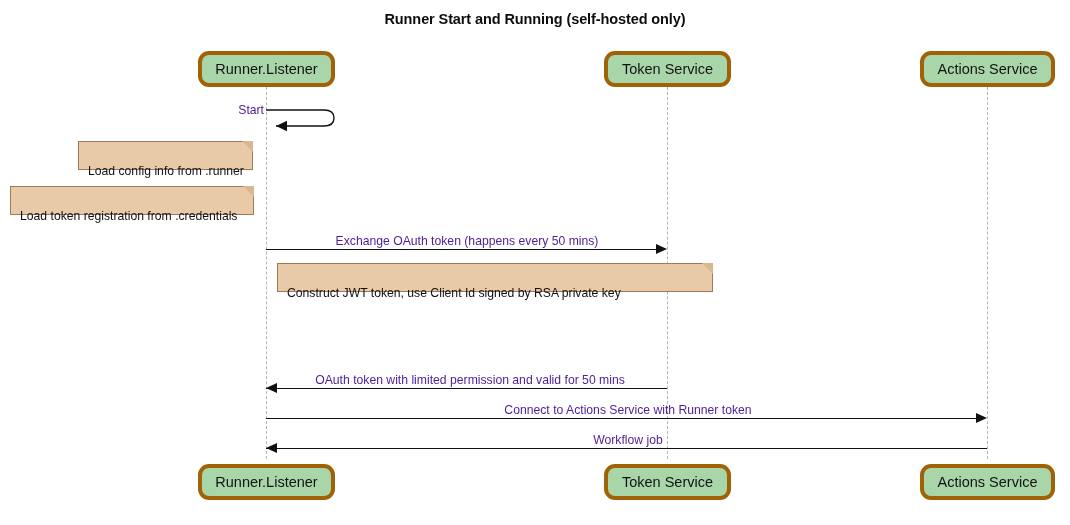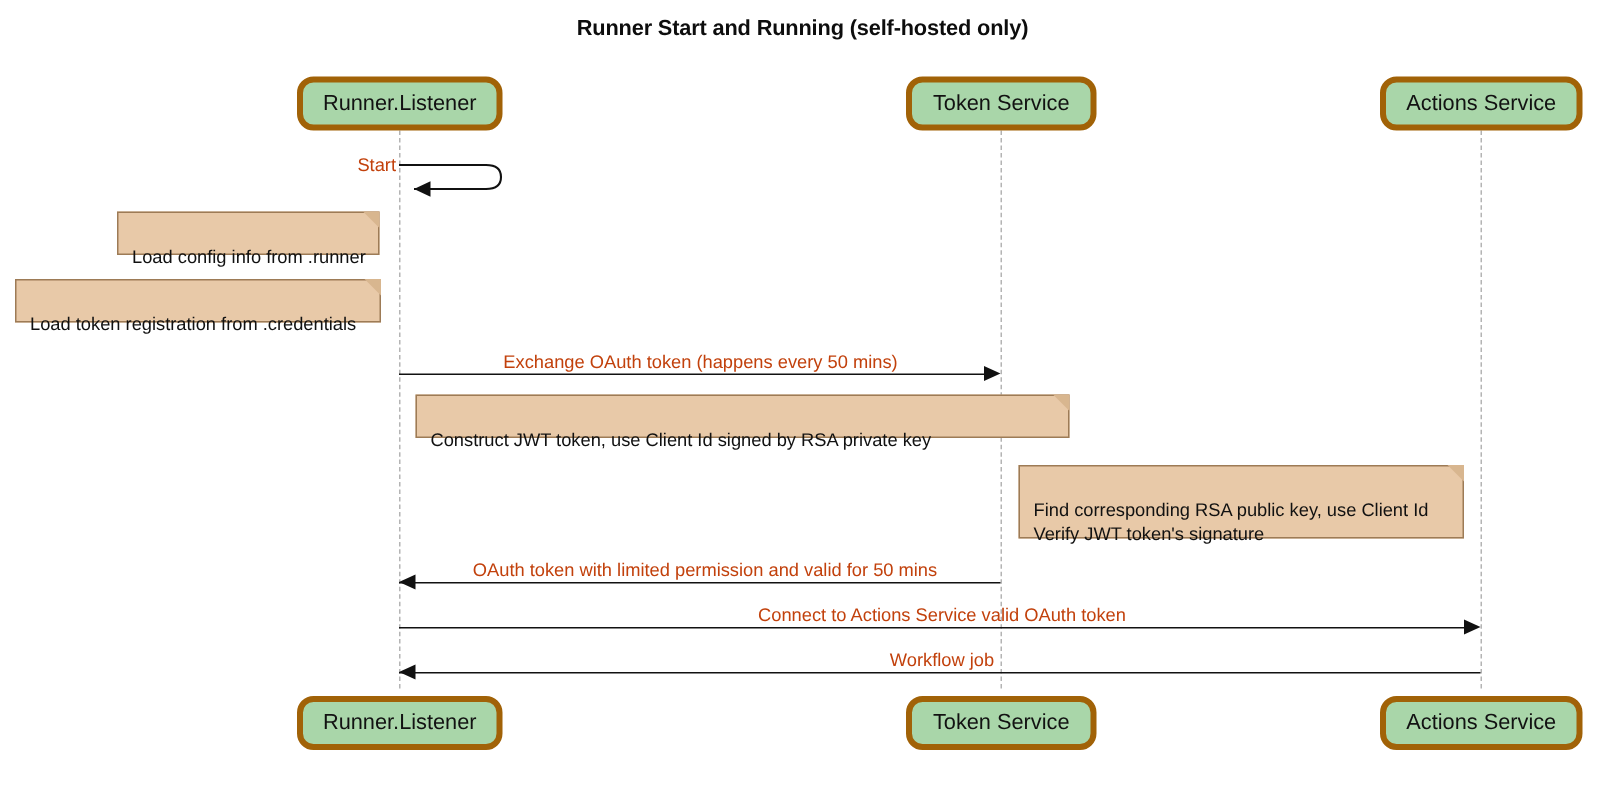--- a/index.html
+++ b/index.html
@@ -90,21 +90,21 @@
     border-left: 11px solid #111111;
   }
   .arrow-head.left {
     border-top: 5.5px solid transparent;
     border-bottom: 5.5px solid transparent;
     border-right: 11px solid #111111;
   }
   .msg-label {
     position: absolute;
     font-size: 12.2px;
-    color: #c2410c;
+    color: #4c1d95;
     white-space: nowrap;
     text-align: center;
   }
   .msg-label.centered {
     transform: translateX(-50%);
   }
   .msg-label.rightalign {
     text-align: right;
   }
   
@@ -153,31 +153,26 @@
 
   <div class="msg-label centered" style="left:467px; top:234px;">Exchange OAuth token (happens every 50 mins)</div>
   <div class="msg-line" style="left:266px; top:249px; width:391px;"></div>
   <div class="arrow-head right" style="left:656px; top:244px;"></div>
 
   <div class="note" style="left:277px; top:263px; width:436px; height:29px;">
     <span>Construct JWT token, use Client Id signed by RSA private key</span>
     <span class="fold"></span>
   </div>
 
-  <div class="note" style="left:679px; top:310px; width:297px; height:49px;">
-    <span>Find corresponding RSA public key, use Client Id
-Verify JWT token's signature</span>
-    <span class="fold"></span>
-  </div>
 
   <div class="msg-label centered" style="left:470px; top:373px;">OAuth token with limited permission and valid for 50 mins</div>
   <div class="msg-line" style="left:266px; top:388px; width:401px;"></div>
   <div class="arrow-head left" style="left:266px; top:383px;"></div>
 
-  <div class="msg-label centered" style="left:628px; top:403px;">Connect to Actions Service valid OAuth token</div>
+  <div class="msg-label centered" style="left:628px; top:403px;">Connect to Actions Service with Runner token</div>
   <div class="msg-line" style="left:266px; top:418px; width:711px;"></div>
   <div class="arrow-head right" style="left:976px; top:413px;"></div>
 
   <div class="msg-label centered" style="left:628px; top:433px;">Workflow job</div>
   <div class="msg-line" style="left:266px; top:448px; width:721px;"></div>
   <div class="arrow-head left" style="left:266px; top:443px;"></div>
 
   <div class="participant" style="left:198px; top:464px; width:137px;">
     <span>Runner.Listener</span>
   </div>

